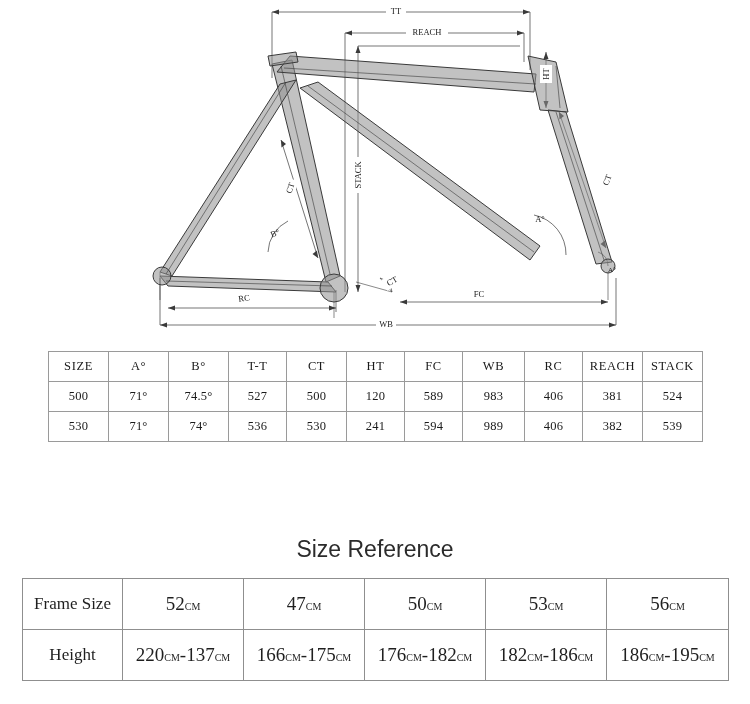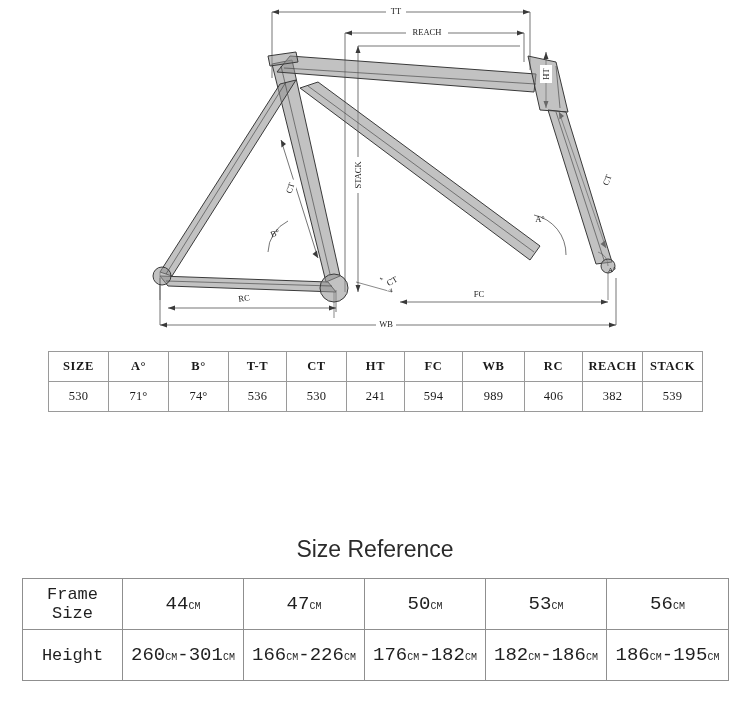--- a/index.html
+++ b/index.html
@@ -48,21 +48,21 @@
     border: 1px solid #9a9a9a;
     height: 29px;
     text-align: center;
     vertical-align: middle;
     font-size: 12.5px;
     font-family: "Liberation Serif", serif;
     color: #1a1a1a;
     padding: 0;
   }
   table.geo th {
-    font-weight: bold;
+    font-weight: normal;
     letter-spacing: 0.6px;
   }
   table.geo td {
     letter-spacing: 0.2px;
   }
 
   
   #size-title {
     position: absolute;
     left: 0;
@@ -82,21 +82,21 @@
   table.sizeref {
     border-collapse: collapse;
     width: 706px;
     table-layout: fixed;
   }
   table.sizeref td {
     border: 1px solid #8f8f8f;
     height: 50px;
     text-align: center;
     vertical-align: middle;
-    font-family: Liberation Mono, monospace;
+    font-family: Liberation Serif, serif;
     color: #1f1f1f;
     padding: 0;
   }
   table.sizeref td.rowhead {
     font-size: 17px;
   }
   table.sizeref td.val {
     font-size: 19px;
   }
   .unit {
@@ -301,20 +301,33 @@
           <th>HT</th>
           <th>FC</th>
           <th>WB</th>
           <th>RC</th>
           <th>REACH</th>
           <th>STACK</th>
         </tr>
       </thead>
       <tbody>
         <tr>
+          <td>500</td>
+          <td>71°</td>
+          <td>74.5°</td>
+          <td>527</td>
+          <td>500</td>
+          <td>120</td>
+          <td>589</td>
+          <td>983</td>
+          <td>406</td>
+          <td>381</td>
+          <td>524</td>
+        </tr>
+        <tr>
           <td>530</td>
           <td>71°</td>
           <td>74°</td>
           <td>536</td>
           <td>530</td>
           <td>241</td>
           <td>594</td>
           <td>989</td>
           <td>406</td>
           <td>382</td>
@@ -332,30 +345,30 @@
         <col style="width:100px">
           <col style="width:121px">
           <col style="width:121px">
         <col style="width:121px">
           <col style="width:121px">
           <col style="width:122px">
       </colgroup>
       <tbody>
         <tr>
           <td class="rowhead">Frame Size</td>
-          <td class="val"><span>44</span><span class="unit">CM</span></td>
+          <td class="val"><span>52</span><span class="unit">CM</span></td>
           <td class="val"><span>47</span><span class="unit">CM</span></td>
           <td class="val"><span>50</span><span class="unit">CM</span></td>
           <td class="val"><span>53</span><span class="unit">CM</span></td>
           <td class="val"><span>56</span><span class="unit">CM</span></td>
         </tr>
         <tr>
           <td class="rowhead">Height</td>
-          <td class="val"><span>260</span><span class="unit">CM</span>-<span>301</span><span class="unit">CM</span></td>
-          <td class="val"><span>166</span><span class="unit">CM</span>-<span>226</span><span class="unit">CM</span></td>
+          <td class="val"><span>220</span><span class="unit">CM</span>-<span>137</span><span class="unit">CM</span></td>
+          <td class="val"><span>166</span><span class="unit">CM</span>-<span>175</span><span class="unit">CM</span></td>
           <td class="val"><span>176</span><span class="unit">CM</span>-<span>182</span><span class="unit">CM</span></td>
           <td class="val"><span>182</span><span class="unit">CM</span>-<span>186</span><span class="unit">CM</span></td>
           <td class="val"><span>186</span><span class="unit">CM</span>-<span>195</span><span class="unit">CM</span></td>
         </tr>
       </tbody>
     </table>
   </div>
 
 </div>
 

